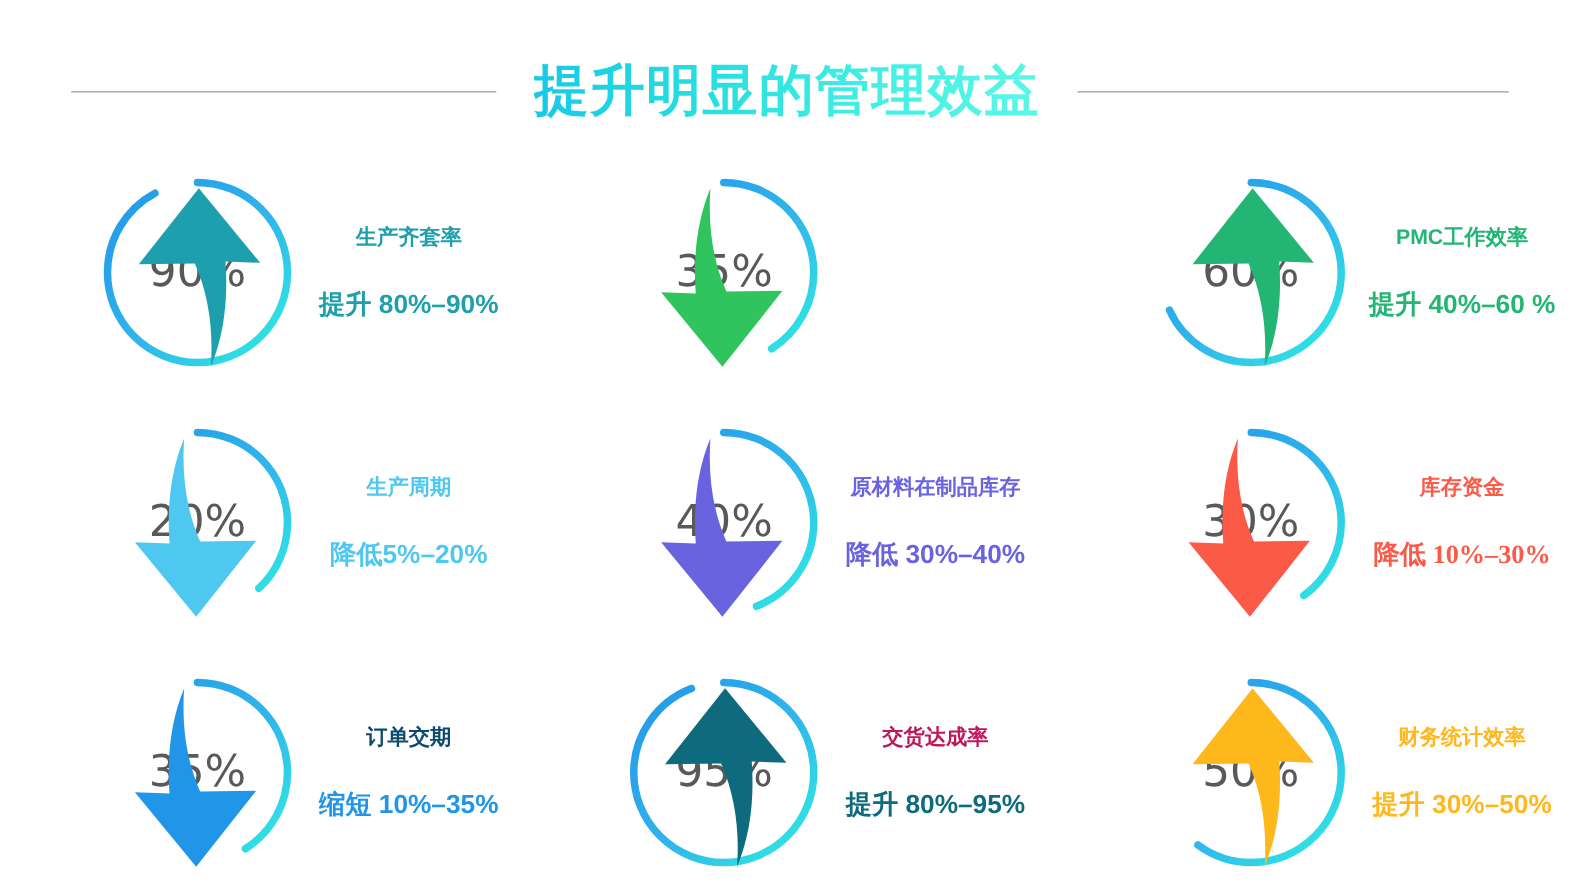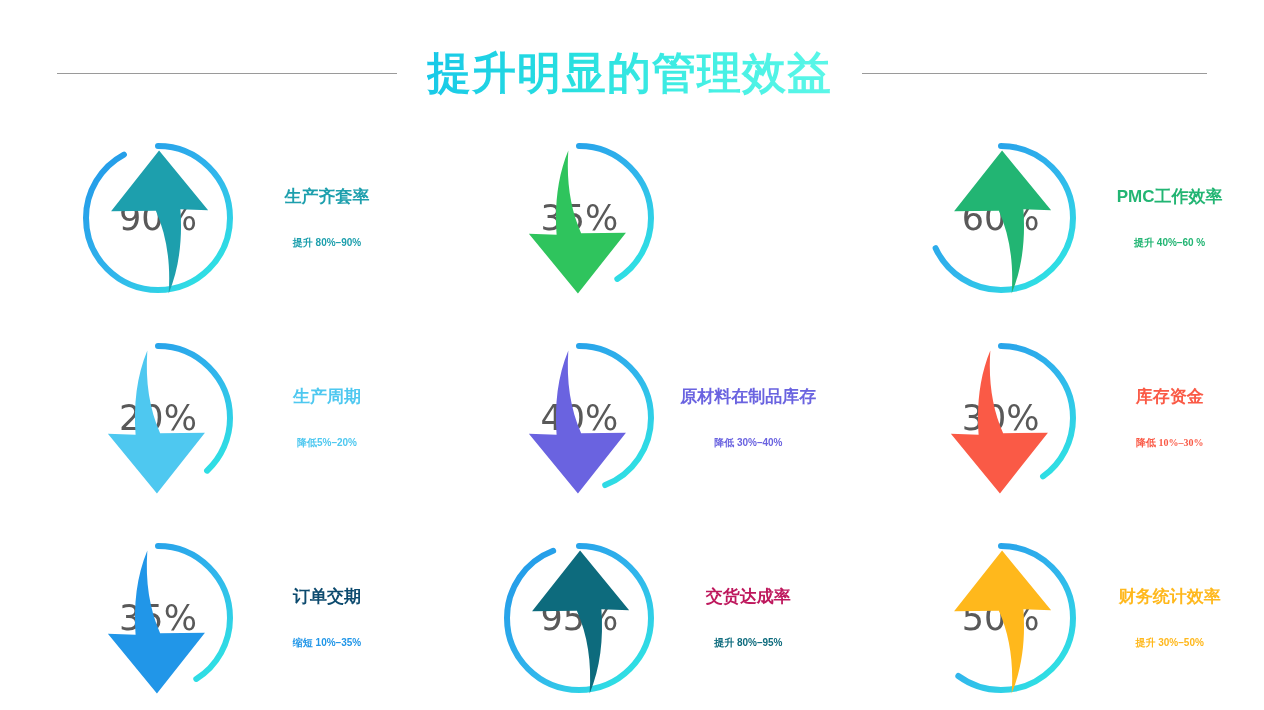--- a/index.html
+++ b/index.html
@@ -120,21 +120,21 @@
     min-width: 150px;
   }
   .metric-title {
     font-size: 17px;
     font-weight: bold;
     white-space: nowrap;
     line-height: 1.2;
   }
   .metric-sub {
     margin-top: 30px;
-    font-size: 10px;
+    font-size: 21px;
     font-weight: bold;
     white-space: nowrap;
     line-height: 1.2;
   }
 </style>
 </head>
 <body>
 
 <div class="header">
   <div class="rule rule-left"></div>

